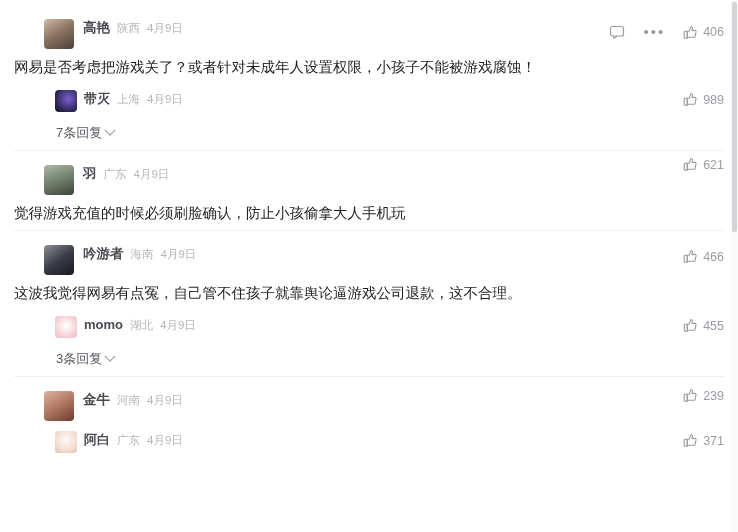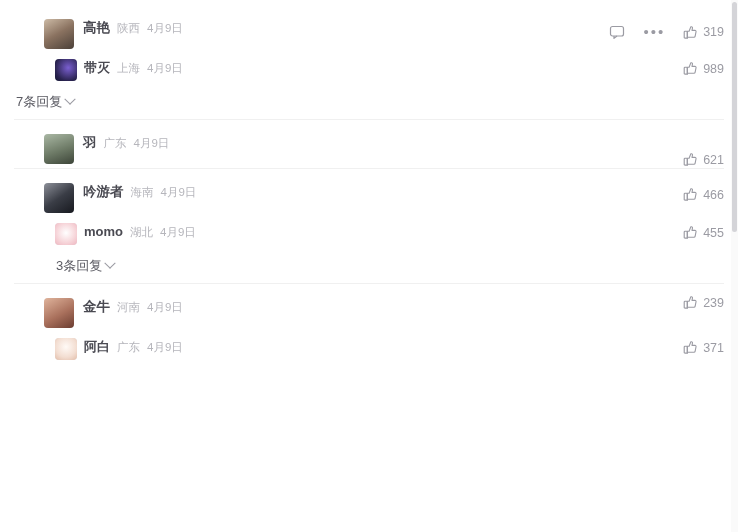--- a/index.html
+++ b/index.html
@@ -176,36 +176,37 @@
       <span class="act">
         <span class="dots">•••</span>
       </span>
       <span class="act">
         <span>
           <svg width="15" height="15" viewBox="0 0 16 16" fill="none" stroke="#9b9ba3" stroke-width="1.2">
             <path d="M4.6 14V6.6h1.9l1.6-4.1c.2-.5.7-.8 1.2-.6.6.2.9.7.8 1.3l-.5 2.5h3.1c.8 0 1.4.7 1.2 1.5l-1 4.9c-.1.6-.6 1-1.2 1H4.6z" stroke-linejoin="round"></path>
             <rect x="1.3" y="6.6" width="3.3" height="7.4" rx="0.8"></rect>
           </svg>
         </span>
-        <span class="cnt">319</span>
+        <span class="cnt">406</span>
       </span>
     </div>
 
     <div class="row">
       <div class="avatar">
         <div class="av-inner" style="background:linear-gradient(150deg,#cdbba6 0%,#8a7260 48%,#4b4038 100%);"></div>
       </div>
       <div class="body">
         <div class="meta">
           <span class="uname">高艳</span>
           <span class="region">陕西</span>
           <span class="date">4月9日</span>
         </div>
       </div>
     </div>
+    <div class="text">网易是否考虑把游戏关了？或者针对未成年人设置权限，小孩子不能被游戏腐蚀！</div>
 
     <div class="reply-block" style="position:relative;">
       <div class="actions" style="top:2px;">
         <span class="act">
           <span>
             <svg width="15" height="15" viewBox="0 0 16 16" fill="none" stroke="#9b9ba3" stroke-width="1.2">
               <path d="M4.6 14V6.6h1.9l1.6-4.1c.2-.5.7-.8 1.2-.6.6.2.9.7.8 1.3l-.5 2.5h3.1c.8 0 1.4.7 1.2 1.5l-1 4.9c-.1.6-.6 1-1.2 1H4.6z" stroke-linejoin="round"></path>
               <rect x="1.3" y="6.6" width="3.3" height="7.4" rx="0.8"></rect>
             </svg>
           </span>
@@ -217,29 +218,29 @@
           <div class="av-inner" style="background:radial-gradient(circle at 60% 40%, #7a5fd0 0%, #2a2350 70%, #121530 100%);"></div>
         </div>
         <div class="body">
           <div class="meta">
             <span class="uname">带灭</span>
             <span class="region">上海</span>
             <span class="date">4月9日</span>
           </div>
         </div>
       </div>
-      <div class="more-replies" style="">
+      <div class="more-replies" style="margin-left:40px;">
         <span>7条回复</span>
         <span class="chev"></span>
       </div>
     </div>
   </div>
 
   <div class="comment top-level" style="padding-top:14px;">
-    <div class="actions" style="top:32px;">
+    <div class="actions" style="top:6px;">
       <span class="act">
         <span>
           <svg width="15" height="15" viewBox="0 0 16 16" fill="none" stroke="#9b9ba3" stroke-width="1.2">
             <path d="M4.6 14V6.6h1.9l1.6-4.1c.2-.5.7-.8 1.2-.6.6.2.9.7.8 1.3l-.5 2.5h3.1c.8 0 1.4.7 1.2 1.5l-1 4.9c-.1.6-.6 1-1.2 1H4.6z" stroke-linejoin="round"></path>
             <rect x="1.3" y="6.6" width="3.3" height="7.4" rx="0.8"></rect>
           </svg>
         </span>
         <span class="cnt">621</span>
       </span>
     </div>
@@ -248,20 +249,21 @@
         <div class="av-inner" style="background:linear-gradient(160deg,#aab8a4 0%,#6d7a66 55%,#3c4438 100%);"></div>
       </div>
       <div class="body">
         <div class="meta">
           <span class="uname">羽</span>
           <span class="region">广东</span>
           <span class="date">4月9日</span>
         </div>
       </div>
     </div>
+    <div class="text">觉得游戏充值的时候必须刷脸确认，防止小孩偷拿大人手机玩</div>
   </div>
 
   <div class="comment top-level" style="padding-top:14px;">
     <div class="actions" style="top:18px;justify-content:center;">
       <span class="act">
         <span>
           <svg width="15" height="15" viewBox="0 0 16 16" fill="none" stroke="#9b9ba3" stroke-width="1.2">
             <path d="M4.6 14V6.6h1.9l1.6-4.1c.2-.5.7-.8 1.2-.6.6.2.9.7.8 1.3l-.5 2.5h3.1c.8 0 1.4.7 1.2 1.5l-1 4.9c-.1.6-.6 1-1.2 1H4.6z" stroke-linejoin="round"></path>
             <rect x="1.3" y="6.6" width="3.3" height="7.4" rx="0.8"></rect>
           </svg>
@@ -274,20 +276,21 @@
         <div class="av-inner" style="background:linear-gradient(145deg,#8d9099 0%,#3a3d46 50%,#17191f 100%);"></div>
       </div>
       <div class="body">
         <div class="meta">
           <span class="uname">吟游者</span>
           <span class="region">海南</span>
           <span class="date">4月9日</span>
         </div>
       </div>
     </div>
+    <div class="text">这波我觉得网易有点冤，自己管不住孩子就靠舆论逼游戏公司退款，这不合理。</div>
 
     <div class="reply-block" style="position:relative;">
       <div class="actions" style="top:2px;">
         <span class="act">
           <span>
             <svg width="15" height="15" viewBox="0 0 16 16" fill="none" stroke="#9b9ba3" stroke-width="1.2">
               <path d="M4.6 14V6.6h1.9l1.6-4.1c.2-.5.7-.8 1.2-.6.6.2.9.7.8 1.3l-.5 2.5h3.1c.8 0 1.4.7 1.2 1.5l-1 4.9c-.1.6-.6 1-1.2 1H4.6z" stroke-linejoin="round"></path>
               <rect x="1.3" y="6.6" width="3.3" height="7.4" rx="0.8"></rect>
             </svg>
           </span>

